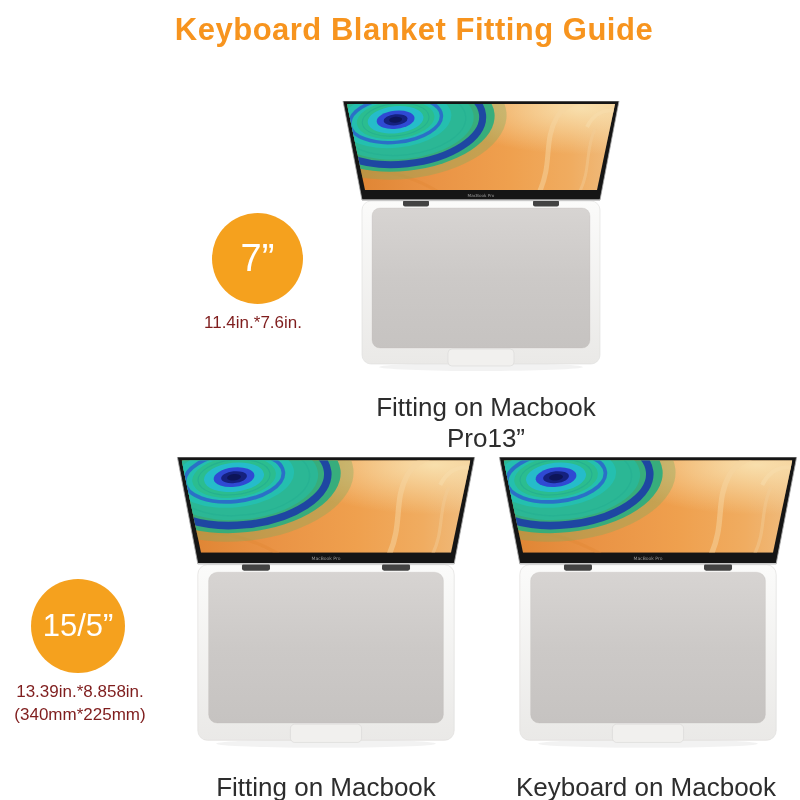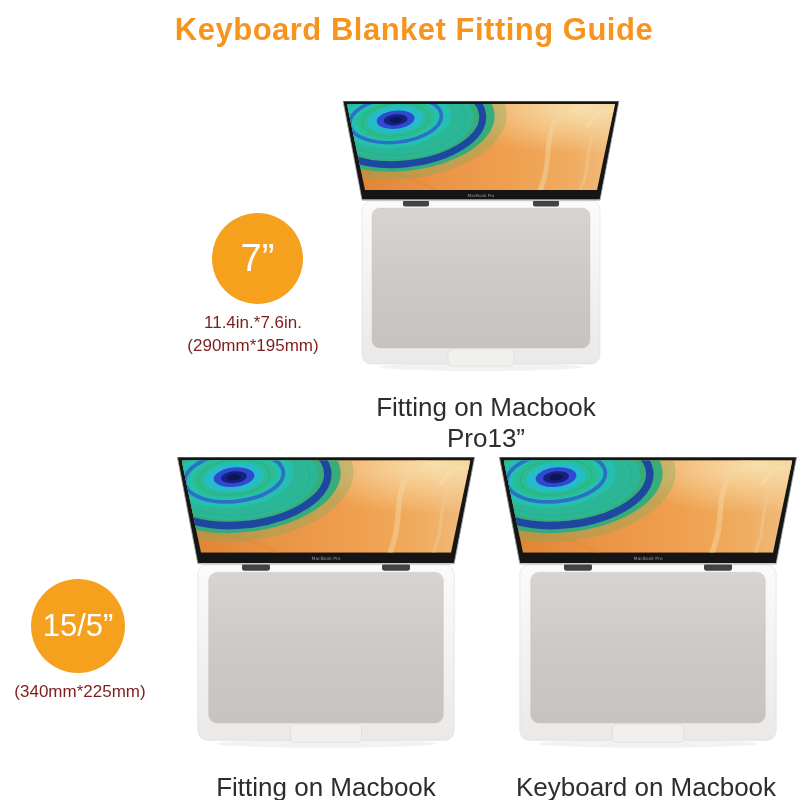--- a/index.html
+++ b/index.html
@@ -109,31 +109,31 @@
     </defs>
   </svg>
 
   <div class="title">Keyboard Blanket Fitting Guide</div>
 
   <div class="badge badge-13">
     <span>7”</span>
   </div>
   <div class="dims dims-13">
     <div>11.4in.*7.6in.</div>
-    <div>(290mm*195mm)</div>
   </div>
   <svg class="laptop" style="left:341px;top:101px;" width="280" height="272" viewBox="0 0 280 272">
     <use href="#laptop-def"></use>
   </svg>
   <div class="caption caption-13">Fitting on Macbook Pro13”</div>
 
   <div class="badge badge-1516">
     <span>15/5”</span>
   </div>
   <div class="dims dims-1516">
+    <div>13.39in.*8.858in.</div>
     <div>(340mm*225mm)</div>
   </div>
   <svg class="laptop" style="left:175px;top:457px;" width="302" height="293" viewBox="0 0 280 272">
     <use href="#laptop-def"></use>
   </svg>
   <svg class="laptop" style="left:497px;top:457px;" width="302" height="293" viewBox="0 0 280 272">
     <use href="#laptop-def"></use>
   </svg>
   <div class="caption caption-15">Fitting on Macbook Pro15”</div>
   <div class="caption caption-16">Keyboard on Macbook Pro16”</div>

